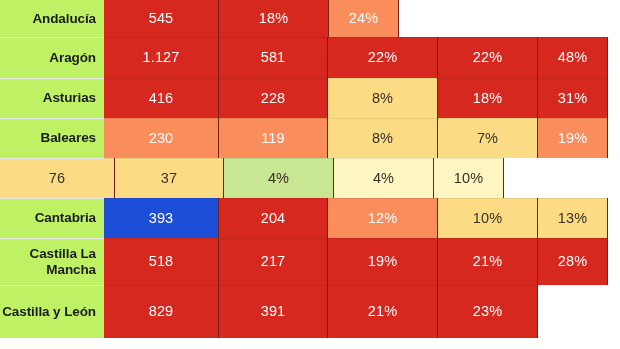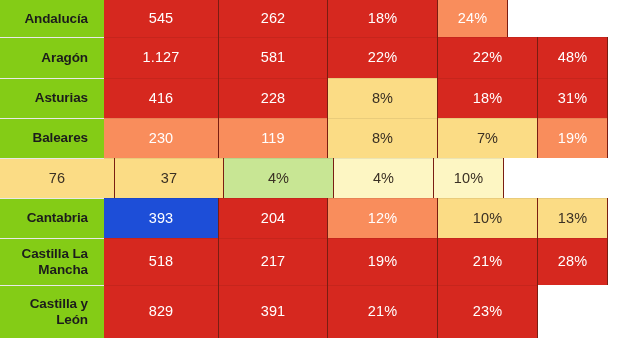--- a/index.html
+++ b/index.html
@@ -29,27 +29,27 @@
     left: 0;
     top: 0;
     width: 104px;
     height: 1px;
     background: #e8e8e8;
     z-index: 4;
   }
   .rlabel {
     width: 104px;
     flex: 0 0 104px;
-    background: #84cc16;
+    background: #bef264;
     color: #1c1c1c;
     font-size: 13.5px;
     font-weight: bold;
     line-height: 1.18;
     text-align: right;
-    padding-right: 16px;
+    padding-right: 8px;
     display: flex;
     align-items: center;
     justify-content: flex-end;
     letter-spacing: -0.1px;
   }
   .cells {
     flex: 1 1 auto;
     display: flex;
     position: relative;
   }
@@ -87,21 +87,20 @@
   .txt-dark  { color: #3a3024; }
 </style>
 </head>
 <body>
 
 <div id="heatmap-table">
     <div class="row" style="height: 37px;">
       <div class="rlabel">Andalucía</div>
       <div class="cells">
         <div class="cell c0 txt-light" style="background: rgb(214, 40, 31);">545</div>
-        <div class="cell c1 txt-light" style="background: rgb(214, 40, 31);">262</div>
         <div class="cell c2 txt-light" style="background: rgb(214, 40, 31);">18%</div>
         <div class="cell c4 txt-light" style="background: rgb(249, 141, 92);">24%</div>
         <div class="spacer"></div>
       </div>
     </div>
     <div class="row" style="height: 41px;">
       <div class="rlabel">Aragón</div>
       <div class="cells">
         <div class="cell c0 txt-light" style="background: rgb(214, 40, 31);">1.127</div>
         <div class="cell c1 txt-light" style="background: rgb(214, 40, 31);">581</div>

